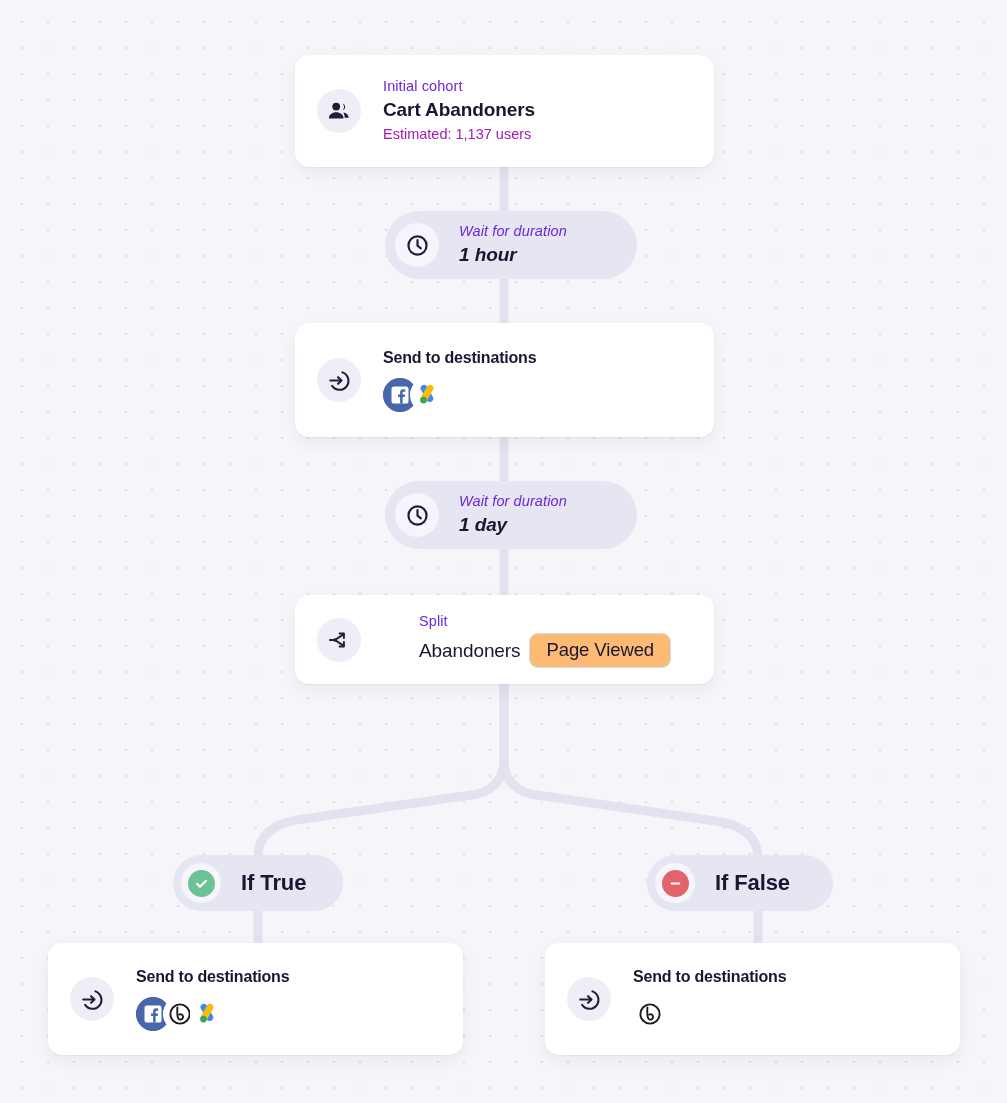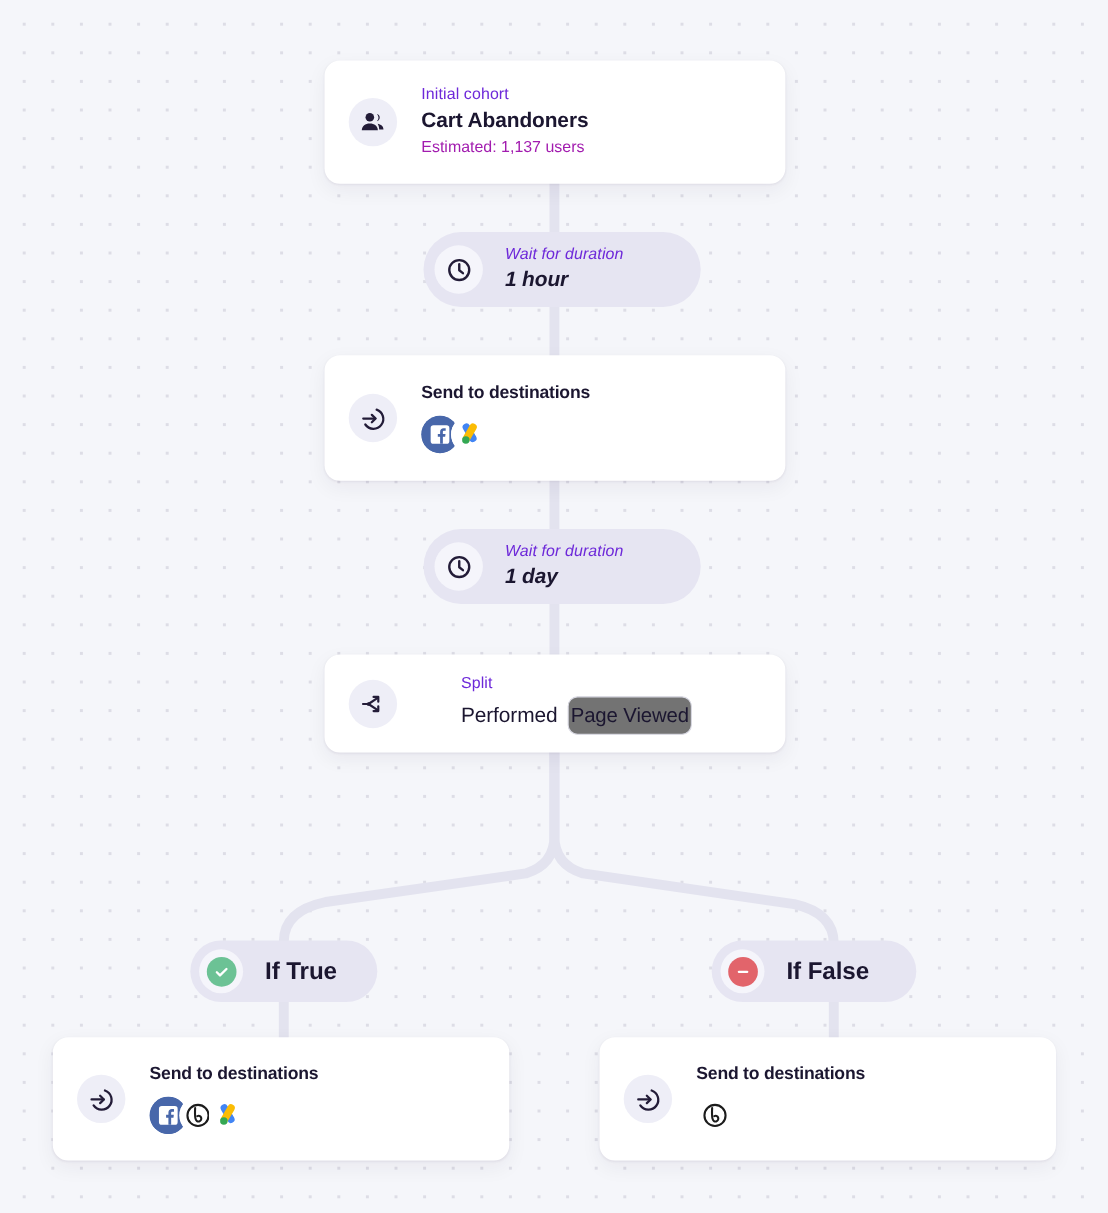--- a/index.html
+++ b/index.html
@@ -126,22 +126,22 @@
     margin-top: 1px;
   }
   .cond-verb {
     font-size: 19px;
     color: #1b1630;
     letter-spacing: -.1px;
   }
   .chip {
     border: 1px solid #d9d9e3;
     border-radius: 9px;
-    background: #737373;
-    padding: 4px 2px 5px;
+    background: #fdba74;
+    padding: 4px 16px 5px;
     font-size: 18.5px;
     color: #1b1630;
     line-height: 1.25;
     letter-spacing: -.1px;
   }
 
   
   .logos {
     display: flex;
     align-items: center;
@@ -268,21 +268,21 @@
         <path d="M8 12l8-5.4"></path>
         <path d="M8 12l8 5.4"></path>
         <path d="M12.6 5.6h4.3v4.3"></path>
         <path d="M12.6 18.4h4.3v-4.3"></path>
         <circle cx="8" cy="12" r="1.7" fill="#231c38" stroke="none"></circle>
       </svg>
     </div>
     <div class="node-body">
       <div class="eyebrow">Split</div>
       <div class="cond-row">
-        <span class="cond-verb">Performed</span>
+        <span class="cond-verb">Abandoners</span>
         <span class="chip">Page Viewed</span>
       </div>
     </div>
   </div>
 
   <div class="node pill" style="left:173px; top:855px; width:170px; height:56px; padding:0 26px 0 8px;">
     <div class="icon-circle" style="width:40px;height:40px;min-width:40px;">
       <span class="status-dot status-true">
         <svg width="15" height="15" viewBox="0 0 24 24" fill="none" stroke="#fff" stroke-width="3.4" stroke-linecap="round" stroke-linejoin="round">
           <path d="M5 12.6l4.6 4.6L19 7.8"></path>

